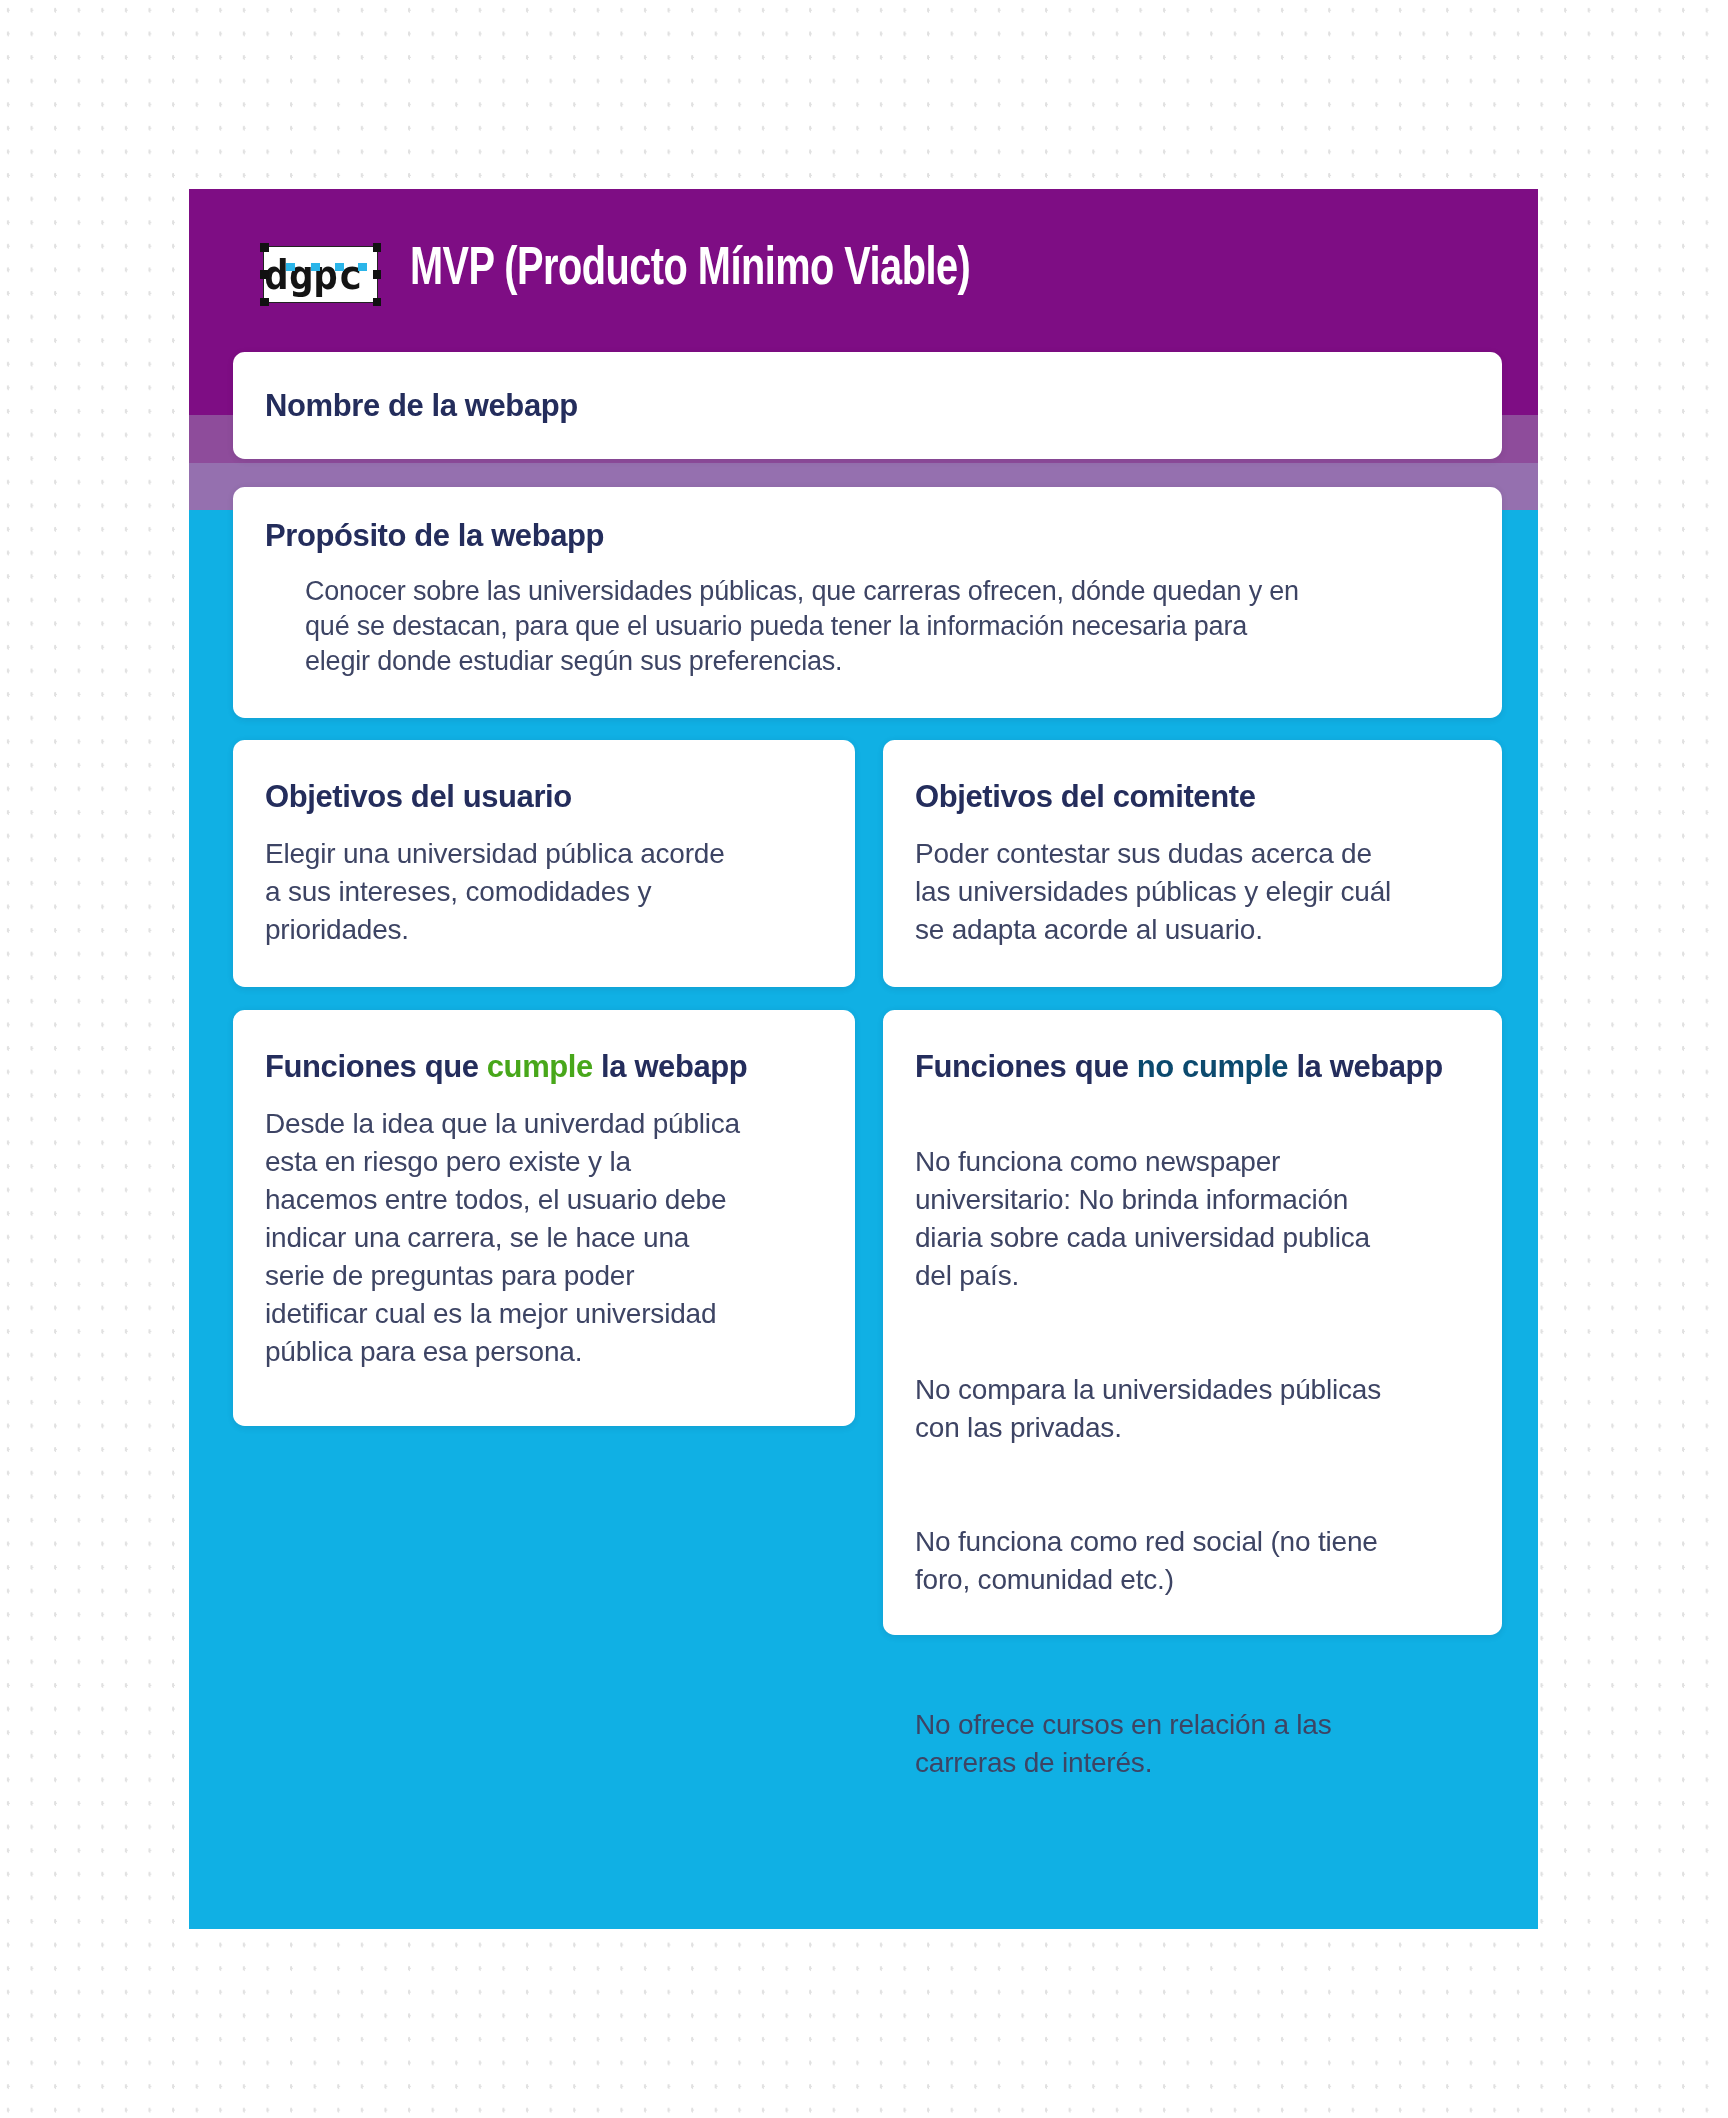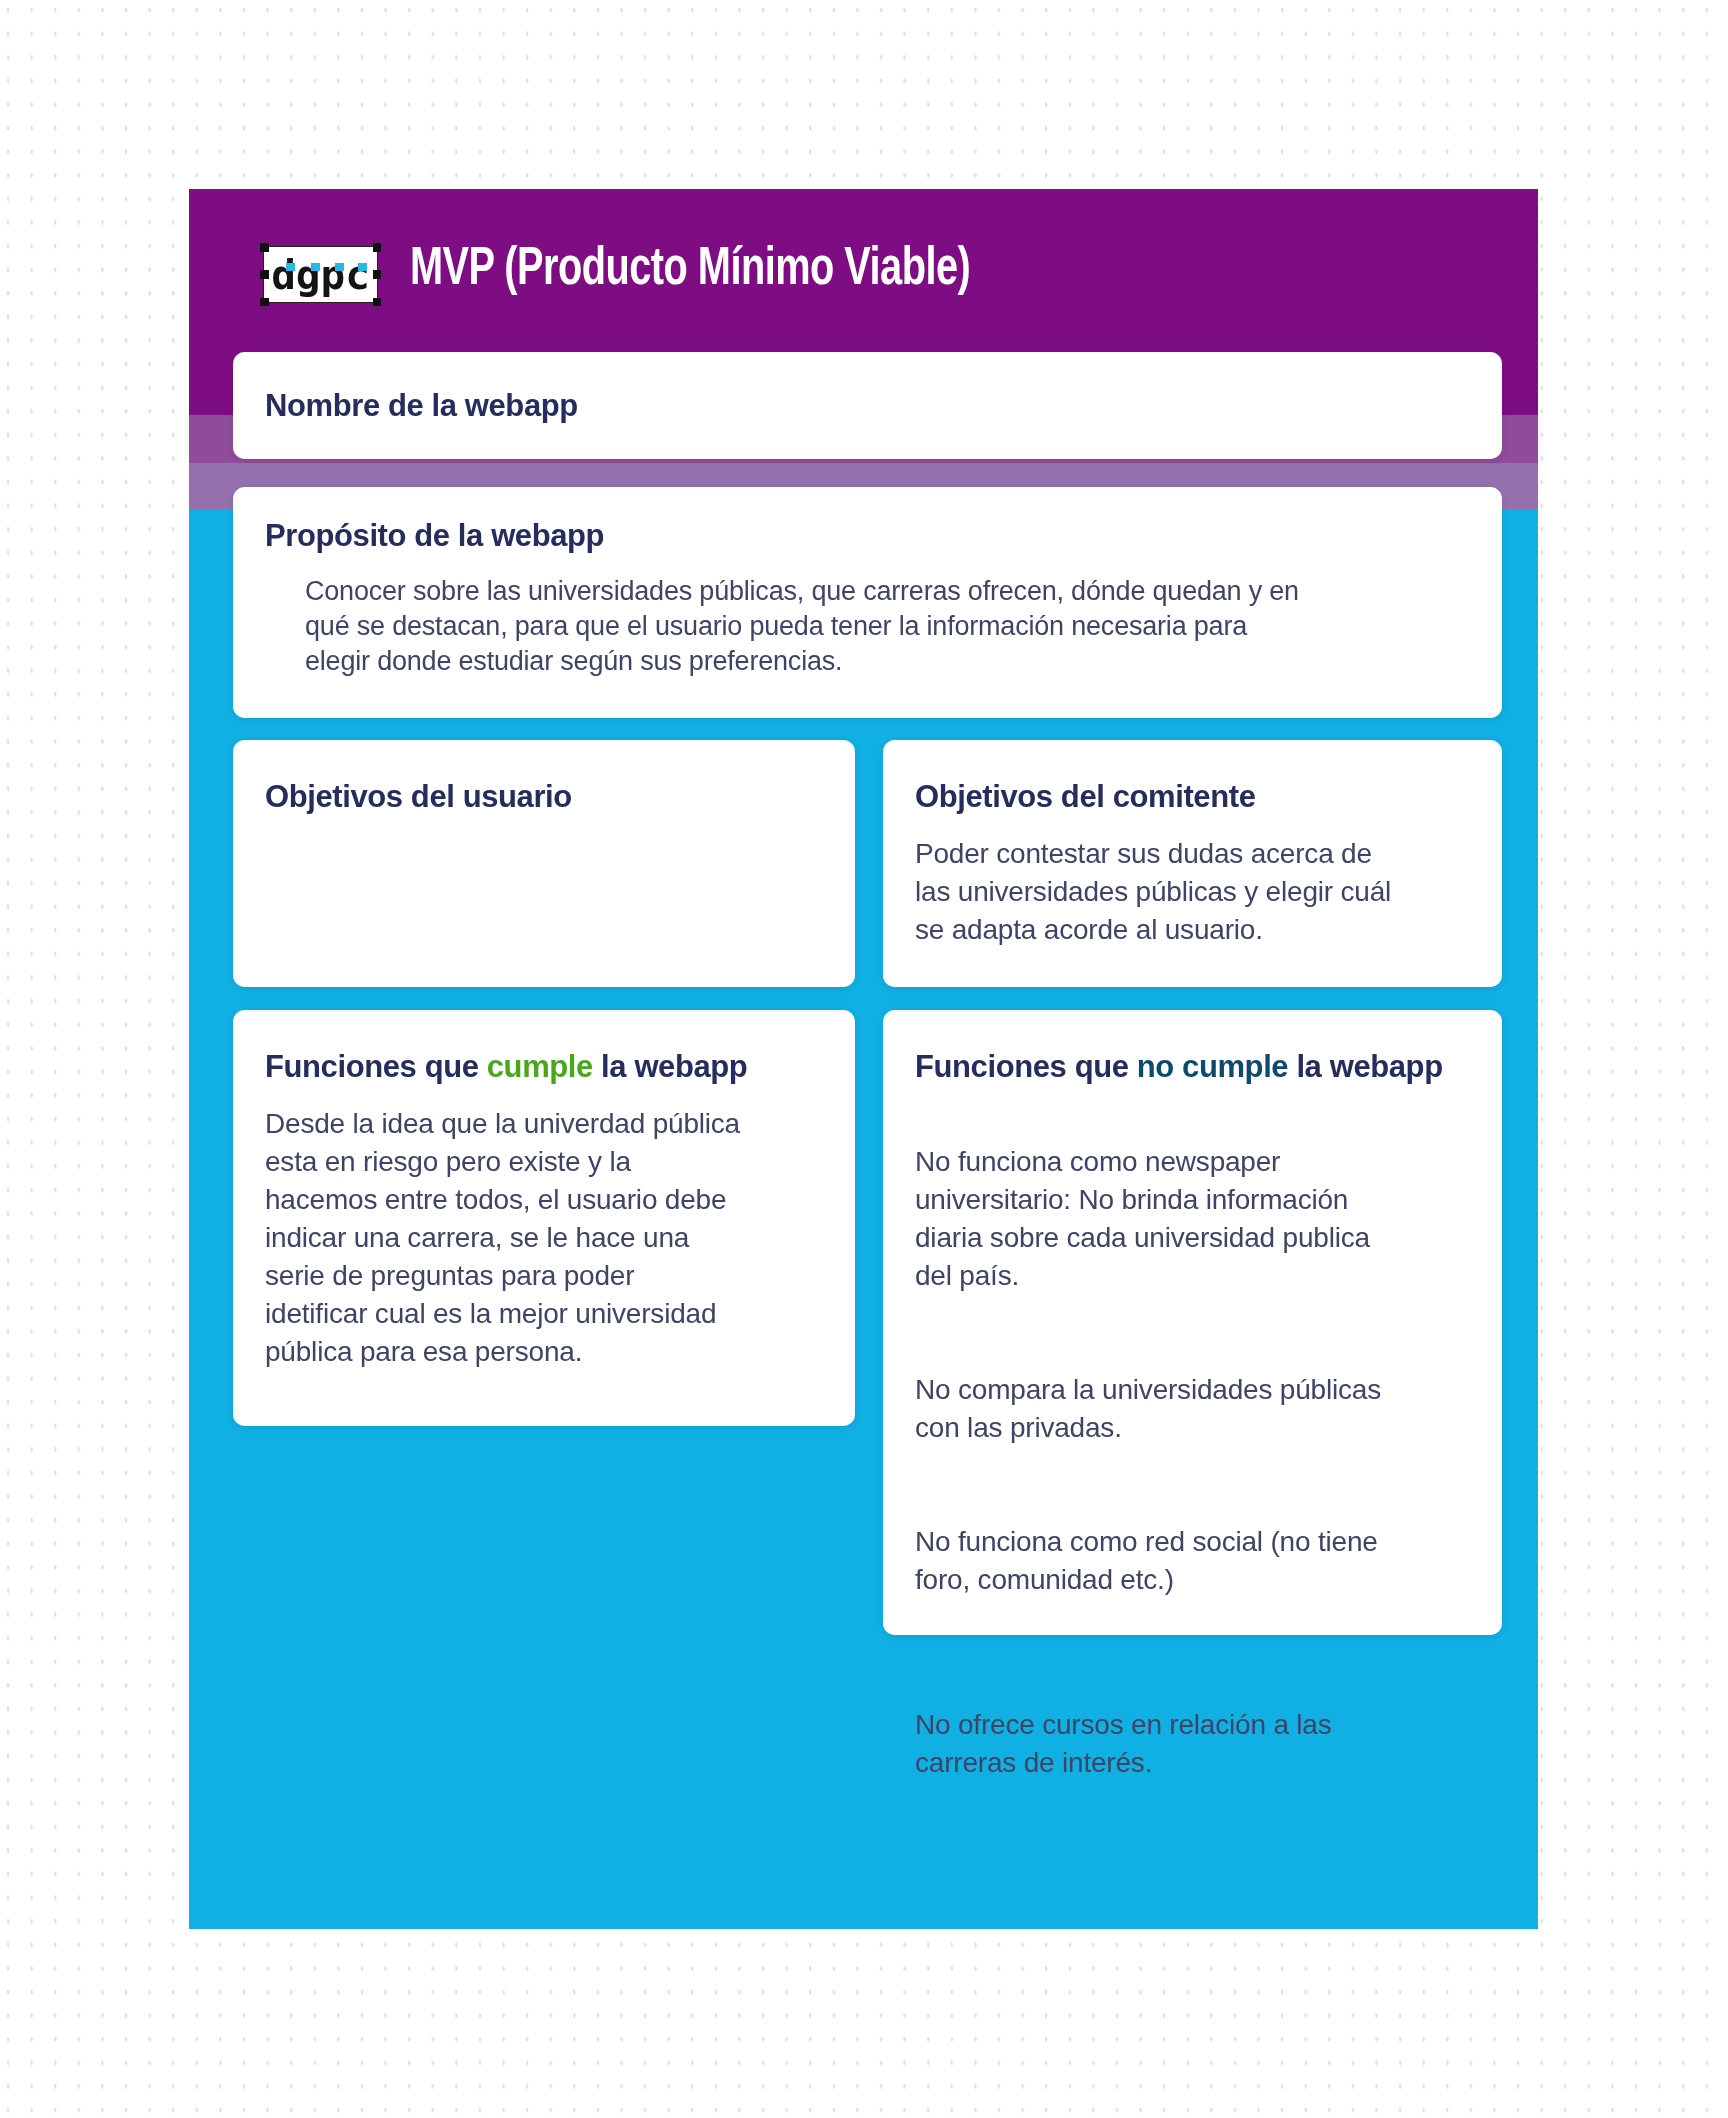--- a/index.html
+++ b/index.html
@@ -22,21 +22,21 @@
     position:absolute;left:221px;top:47px;height:59px;line-height:59px;
     color:#ffffff;font-size:53px;font-weight:700;letter-spacing:-0.7px;
     transform:scaleX(.75);transform-origin:left center;white-space:nowrap;
   }
   
   .logo{
     position:absolute;left:75px;top:58px;width:113px;height:55px;
     background:#ffffff;outline:0.7px solid #222;
   }
   .logo-text{
-    position:absolute;left:0;top:1.5px;width:100%;text-align:center;
+    position:absolute;left:0;top:1.5px;width:100%;
     font-family:"DejaVu Sans Mono",monospace;font-weight:700;font-size:41px;
     line-height:52px;color:#141414;letter-spacing:0px;
   }
   .logo .px{position:absolute;width:8.9px;height:8px;background:#2bb5e9;top:16px;}
   .px1{left:22px}.px2{left:47px}.px3{left:71px}.px4{left:94px}
   .handle{position:absolute;width:8.9px;height:8.9px;background:#111;}
   .h-tl{left:-4.4px;top:-4.4px}.h-tr{right:-4.4px;top:-4.4px}
   .h-bl{left:-4.4px;bottom:-4.4px}.h-br{right:-4.4px;bottom:-4.4px}
   .h-ml{left:-4.4px;top:23px}.h-mr{right:-4.4px;top:23px}
   
@@ -98,20 +98,23 @@
 
   <div class="card card-proposito">
     <h2>Propósito de la webapp</h2>
     <div class="card-body">Conocer sobre las universidades públicas, que carreras ofrecen, dónde quedan y en
 qué se destacan, para que el usuario pueda tener la información necesaria para
 elegir donde estudiar según sus preferencias.</div>
   </div>
 
   <div class="card card-obj-usuario">
     <h2>Objetivos del usuario</h2>
+    <div class="card-body">Elegir una universidad pública acorde
+a sus intereses, comodidades y
+prioridades.</div>
   </div>
 
   <div class="card card-obj-comitente">
     <h2>Objetivos del comitente</h2>
     <div class="card-body">Poder contestar sus dudas acerca de
 las universidades públicas y elegir cuál
 se adapta acorde al usuario.</div>
   </div>
 
   <div class="card card-func-cumple">

